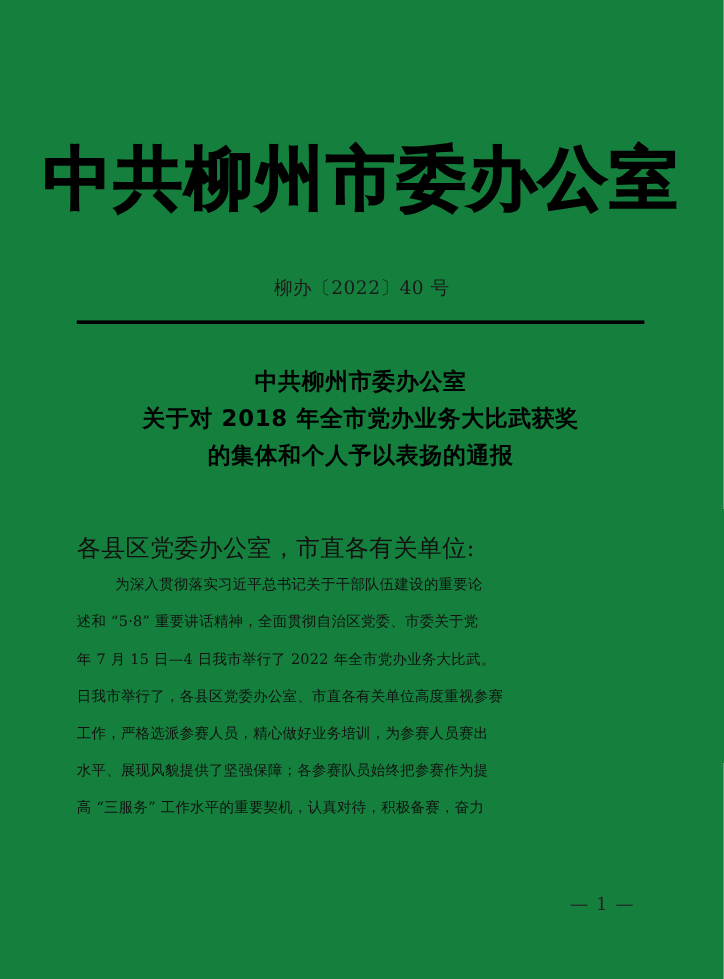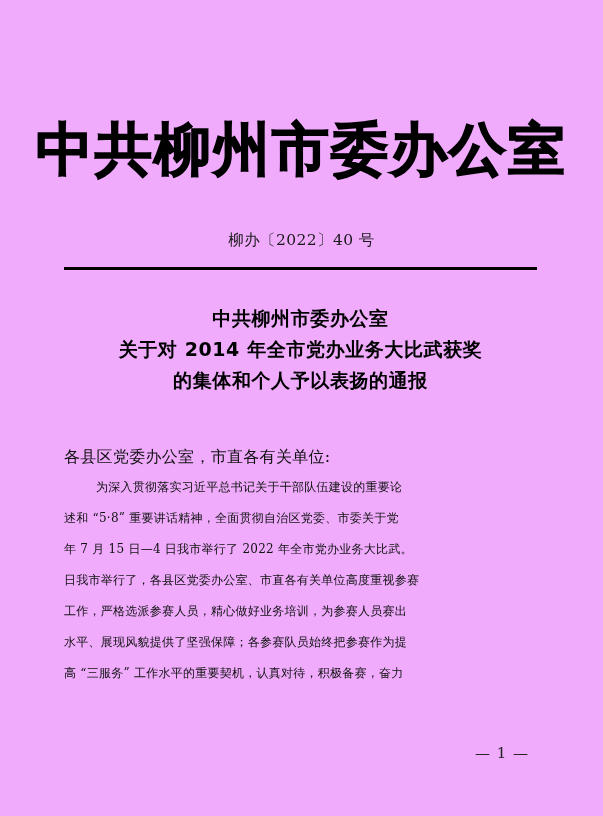--- a/index.html
+++ b/index.html
@@ -15,21 +15,21 @@
     font-family: "DejaVu Serif", "Liberation Serif", serif;
     color: #000000;
   }
 
   .page {
     position: absolute;
     left: 0;
     top: 0;
     width: 603px;
     height: 816px;
-    background: #f0abfc;
+    background: #15803d;
   }
 
   
   .masthead {
     position: absolute;
     left: 0;
     top: 112px;
     width: 603px;
     text-align: center;
     font-family: "DejaVu Sans", "Liberation Sans", sans-serif;
@@ -85,21 +85,21 @@
   }
 
   
   .body-block {
     position: absolute;
     left: 64px;
     top: 441px;
     width: 473px;
   }
   .salutation {
-    font-size: 16px;
+    font-size: 20px;
     line-height: 31px;
     letter-spacing: 0.3px;
     color: #111111;
     white-space: nowrap;
   }
   .body-line {
     font-size: 12px;
     line-height: 31px;
     letter-spacing: 0.25px;
     color: #111111;
@@ -131,21 +131,21 @@
 <div class="page">
 
   <div class="masthead">中共柳州市委办公室</div>
 
   <div class="doc-number">柳办〔2022〕40 号</div>
 
   <div class="rule"></div>
 
   <div class="title-block">
     <div class="title-line">中共柳州市委办公室</div>
-    <div class="title-line">关于对 2014 年全市党办业务大比武获奖</div>
+    <div class="title-line">关于对 2018 年全市党办业务大比武获奖</div>
     <div class="title-line">的集体和个人予以表扬的通报</div>
   </div>
 
   <div class="body-block">
     <div class="salutation">各县区党委办公室，市直各有关单位:</div>
     <div class="body-line indent">为深入贯彻落实习近平总书记关于干部队伍建设的重要论</div>
     <div class="body-line">述和 “5·8” 重要讲话精神，全面贯彻自治区党委、市委关于党</div>
     <div class="body-line">年 7 月 15 日—4 日我市举行了 2022 年全市党办业务大比武。</div>
     <div class="body-line">日我市举行了，各县区党委办公室、市直各有关单位高度重视参赛</div>
     <div class="body-line">工作，严格选派参赛人员，精心做好业务培训，为参赛人员赛出</div>

